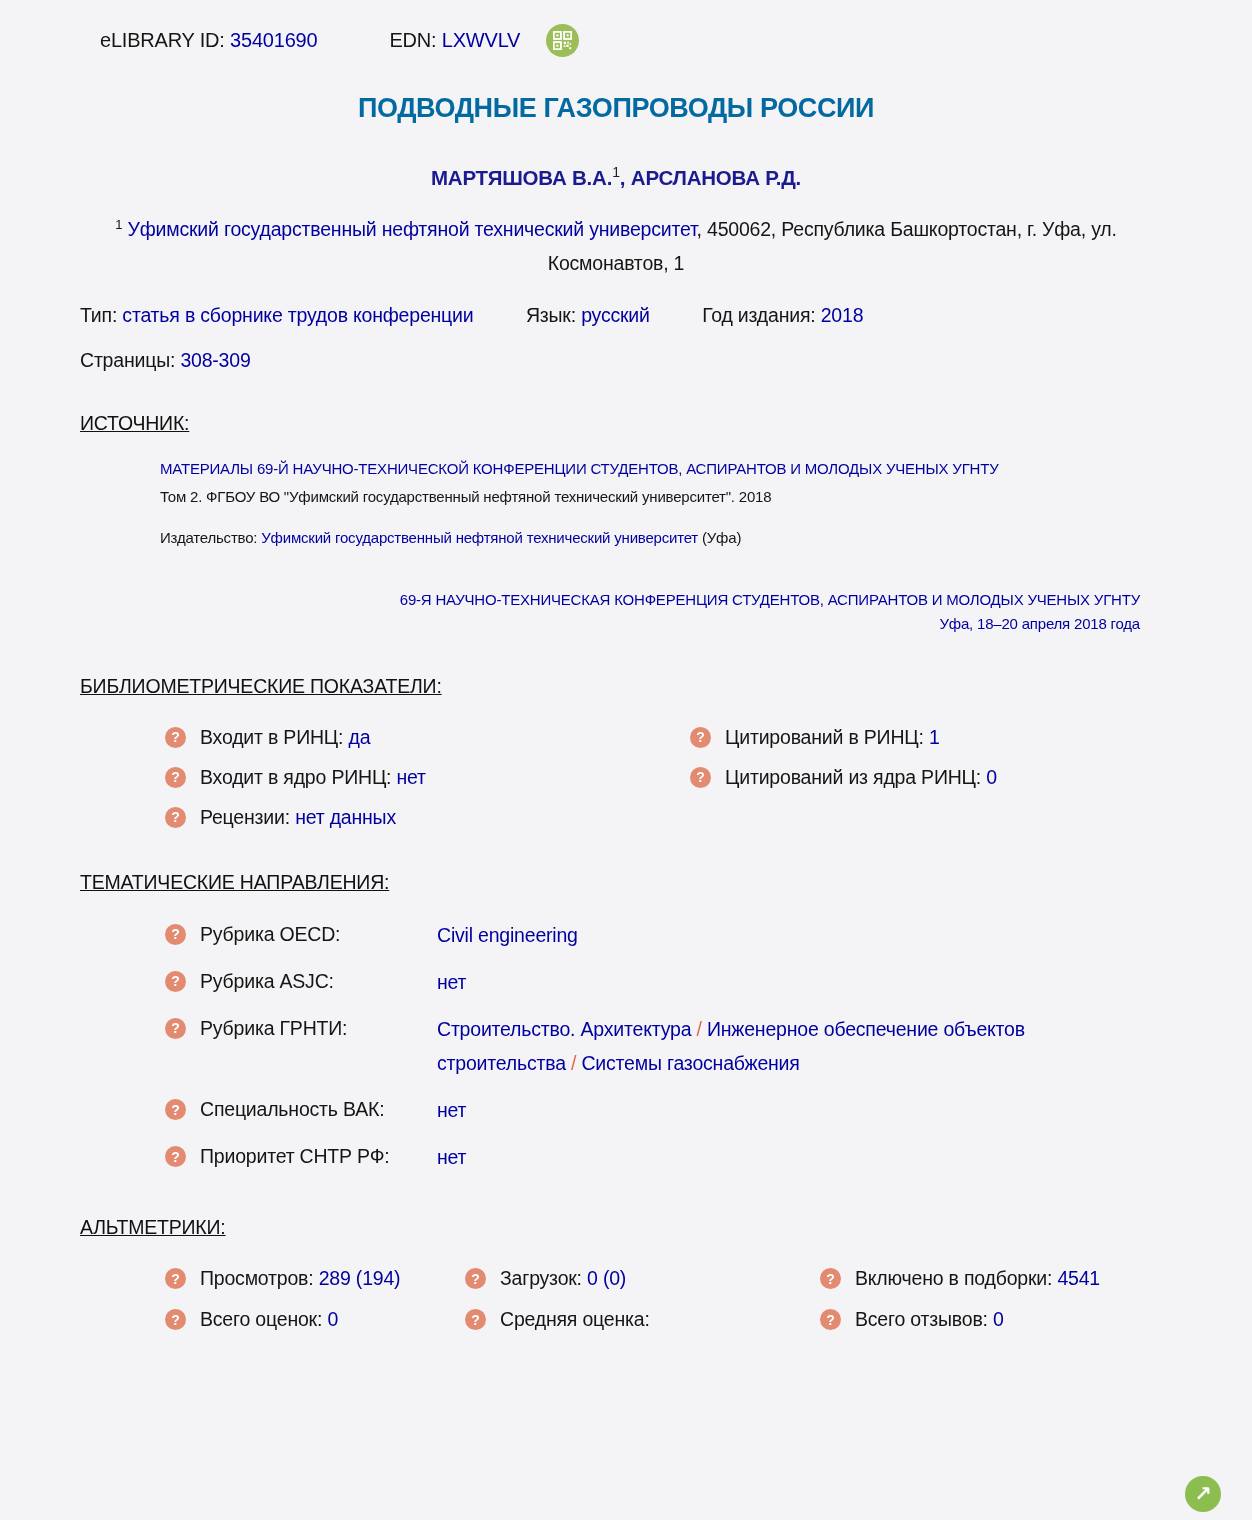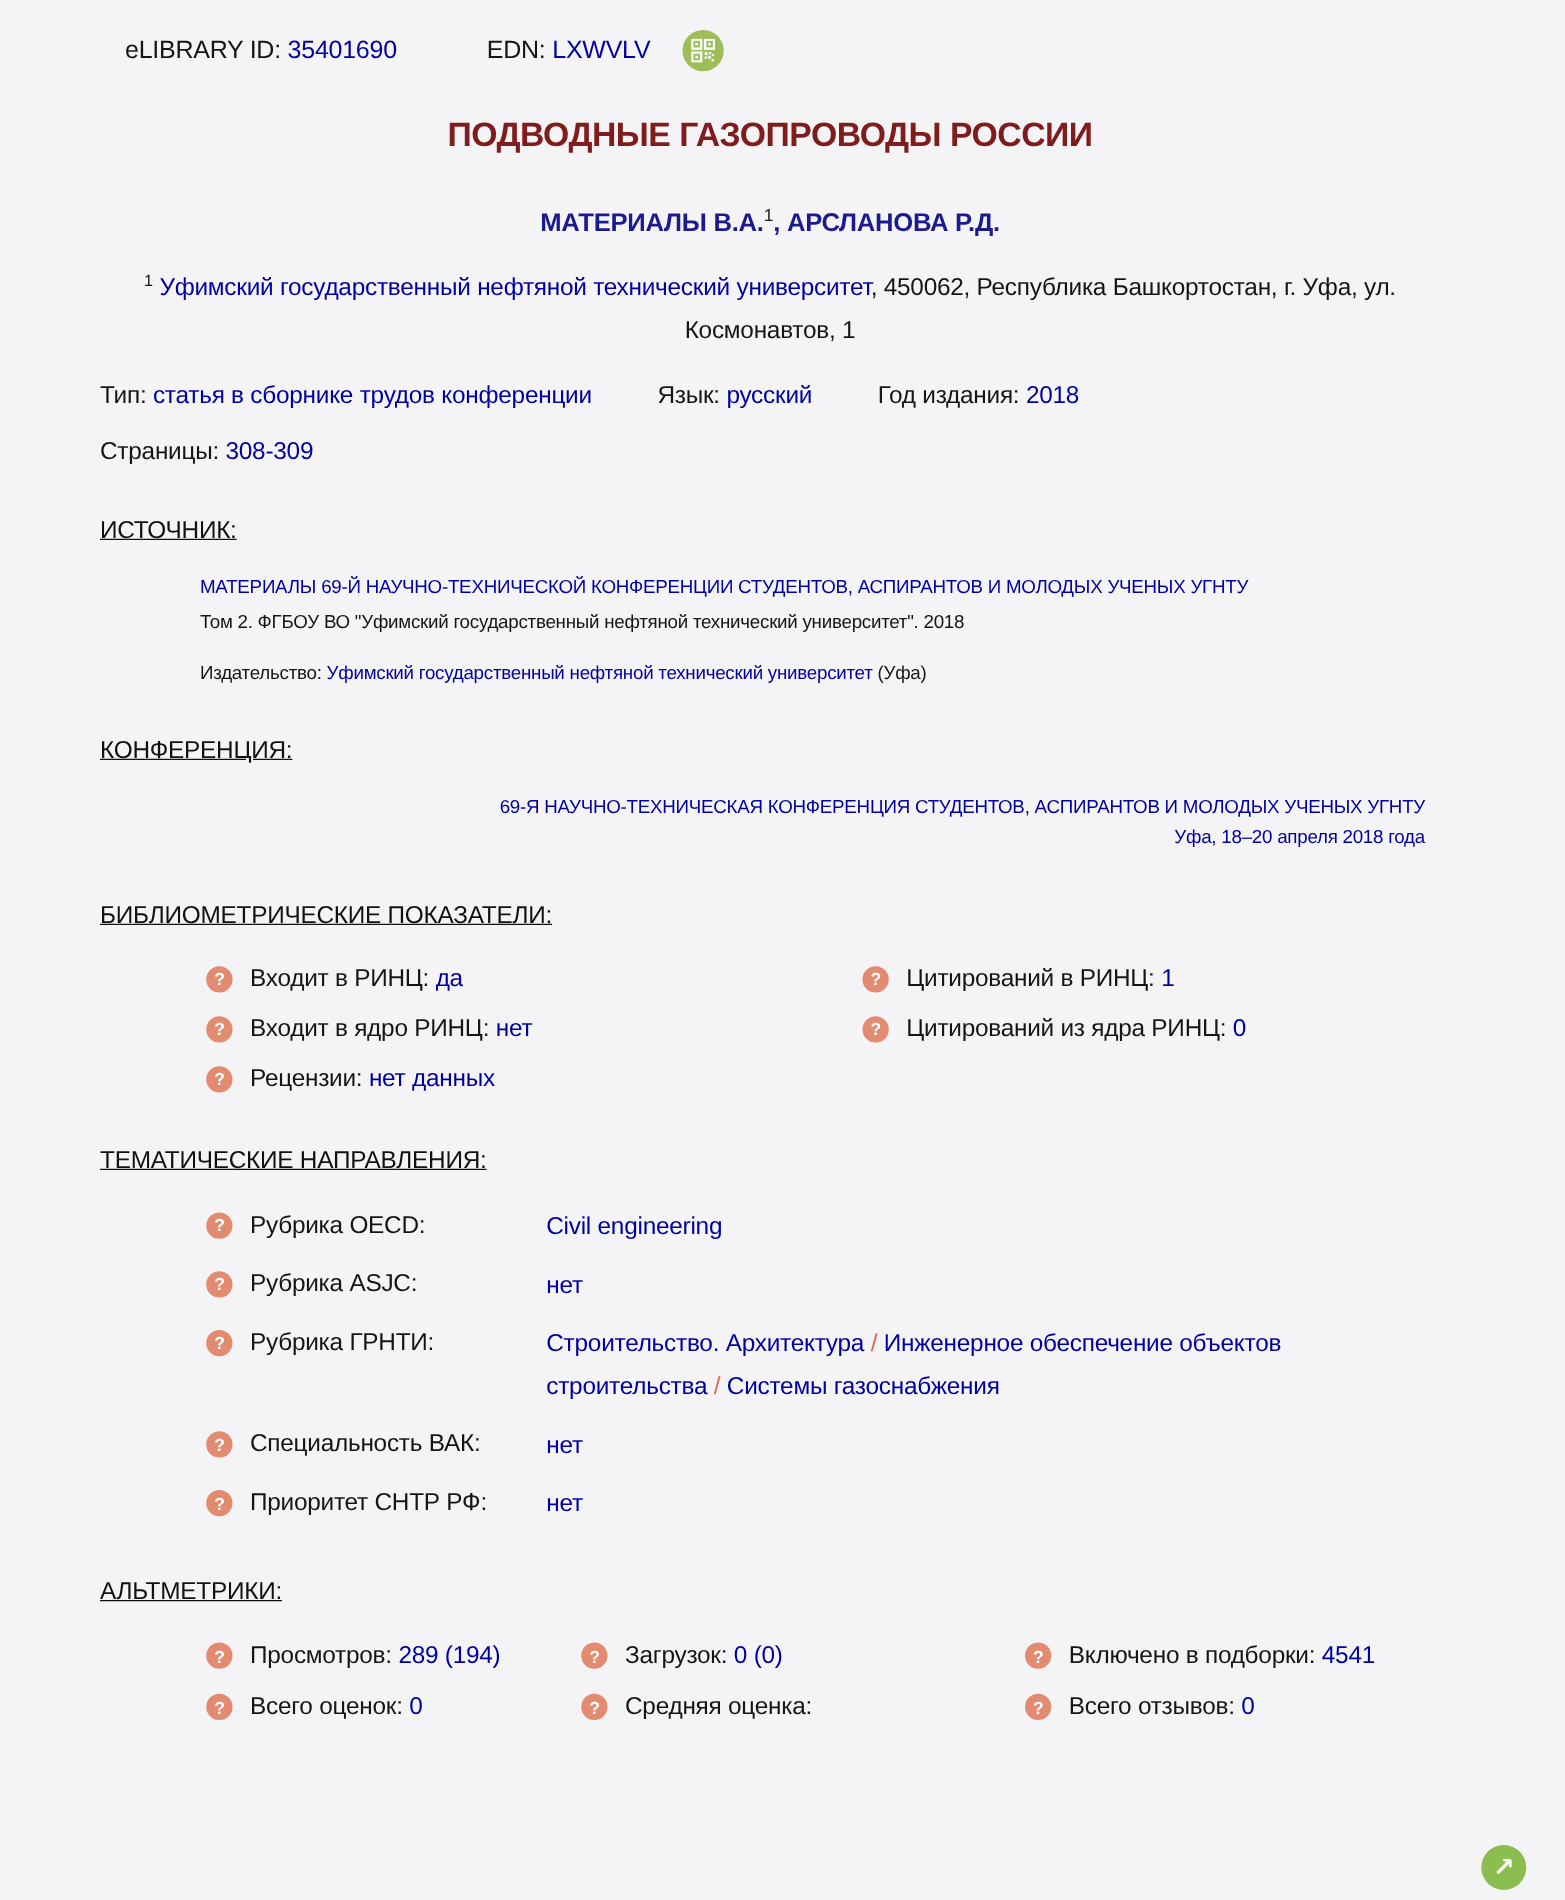--- a/index.html
+++ b/index.html
@@ -21,21 +21,21 @@
   .header-row .grp { white-space: nowrap; }
   .header-row .gap1 { width: 72px; }
   .header-row .gap2 { width: 26px; }
   .qr-btn {
     width: 33px; height: 33px; border-radius: 50%;
     background: #9cbe58; display: inline-flex; align-items: center; justify-content: center;
     cursor: pointer; flex: 0 0 auto;
   }
 
   
-  .title { text-align: center; color: #7f1d1d; font-size: 27px; font-weight: bold; letter-spacing: -0.4px; margin-bottom: 40px; }
+  .title { text-align: center; color: #0369a1; font-size: 27px; font-weight: bold; letter-spacing: -0.4px; margin-bottom: 40px; }
   .authors { text-align: center; color: #1b1b8f; font-size: 20.5px; font-weight: bold; margin-bottom: 22px; }
   .authors sup { color: #222; font-weight: normal; font-size: 14px; }
   .affiliation { text-align: center; font-size: 19.5px; line-height: 1.75; max-width: 1030px; margin: 0 auto 24px auto; }
   .affiliation sup { font-size: 13px; }
 
   
   .meta-row { text-align: left; font-size: 19.5px; margin-bottom: 22px; }
   .meta-row .pair { white-space: nowrap; }
   .meta-row .sp { display: inline-block; width: 42px; }
   .meta-pages { margin-bottom: 40px; }
@@ -119,21 +119,21 @@
         <rect x="13.5" y="18" width="2.2" height="2.2"></rect>
         <rect x="16.8" y="17.2" width="3" height="3"></rect>
         <rect x="20.5" y="20.5" width="2.5" height="2.5"></rect>
       </svg>
     </span>
   </div>
 
   <h1 class="title">ПОДВОДНЫЕ ГАЗОПРОВОДЫ РОССИИ</h1>
 
   <div class="authors">
-    <span class="link" style="color:#1b1b8f">МАТЕРИАЛЫ В.А.</span><sup>1</sup><span>, </span><span class="link" style="color:#1b1b8f">АРСЛАНОВА Р.Д.</span>
+    <span class="link" style="color:#1b1b8f">МАРТЯШОВА В.А.</span><sup>1</sup><span>, </span><span class="link" style="color:#1b1b8f">АРСЛАНОВА Р.Д.</span>
   </div>
 
   <div class="affiliation">
     <sup>1</sup>
     <span class="link">Уфимский государственный нефтяной технический университет</span><span>, 450062, Республика Башкортостан, г. Уфа, ул. Космонавтов, 1</span>
   </div>
 
   <div class="meta-row">
     <span class="pair">
       <span>Тип:</span>
@@ -159,21 +159,20 @@
       <a class="src-link">МАТЕРИАЛЫ 69-Й НАУЧНО-ТЕХНИЧЕСКОЙ КОНФЕРЕНЦИИ СТУДЕНТОВ, АСПИРАНТОВ И МОЛОДЫХ УЧЕНЫХ УГНТУ</a>
       <div class="src-details">Том 2. ФГБОУ ВО "Уфимский государственный нефтяной технический университет". 2018</div>
       <div class="publisher">
         <span>Издательство:</span>
         <a>Уфимский государственный нефтяной технический университет</a><span> (Уфа)</span>
       </div>
     </div>
   </section>
 
   <section>
-    <h2 class="sec-heading">КОНФЕРЕНЦИЯ:</h2>
     <div class="indent conf-block">
       <a>69-Я НАУЧНО-ТЕХНИЧЕСКАЯ КОНФЕРЕНЦИЯ СТУДЕНТОВ, АСПИРАНТОВ И МОЛОДЫХ УЧЕНЫХ УГНТУ</a>
       <div class="blue">Уфа, 18–20 апреля 2018 года</div>
     </div>
   </section>
 
   <section style="margin-bottom:42px;">
     <h2 class="sec-heading" style="margin-bottom:28px;">БИБЛИОМЕТРИЧЕСКИЕ ПОКАЗАТЕЛИ:</h2>
     <div class="bib-cols">
       <div class="bib-col left">

